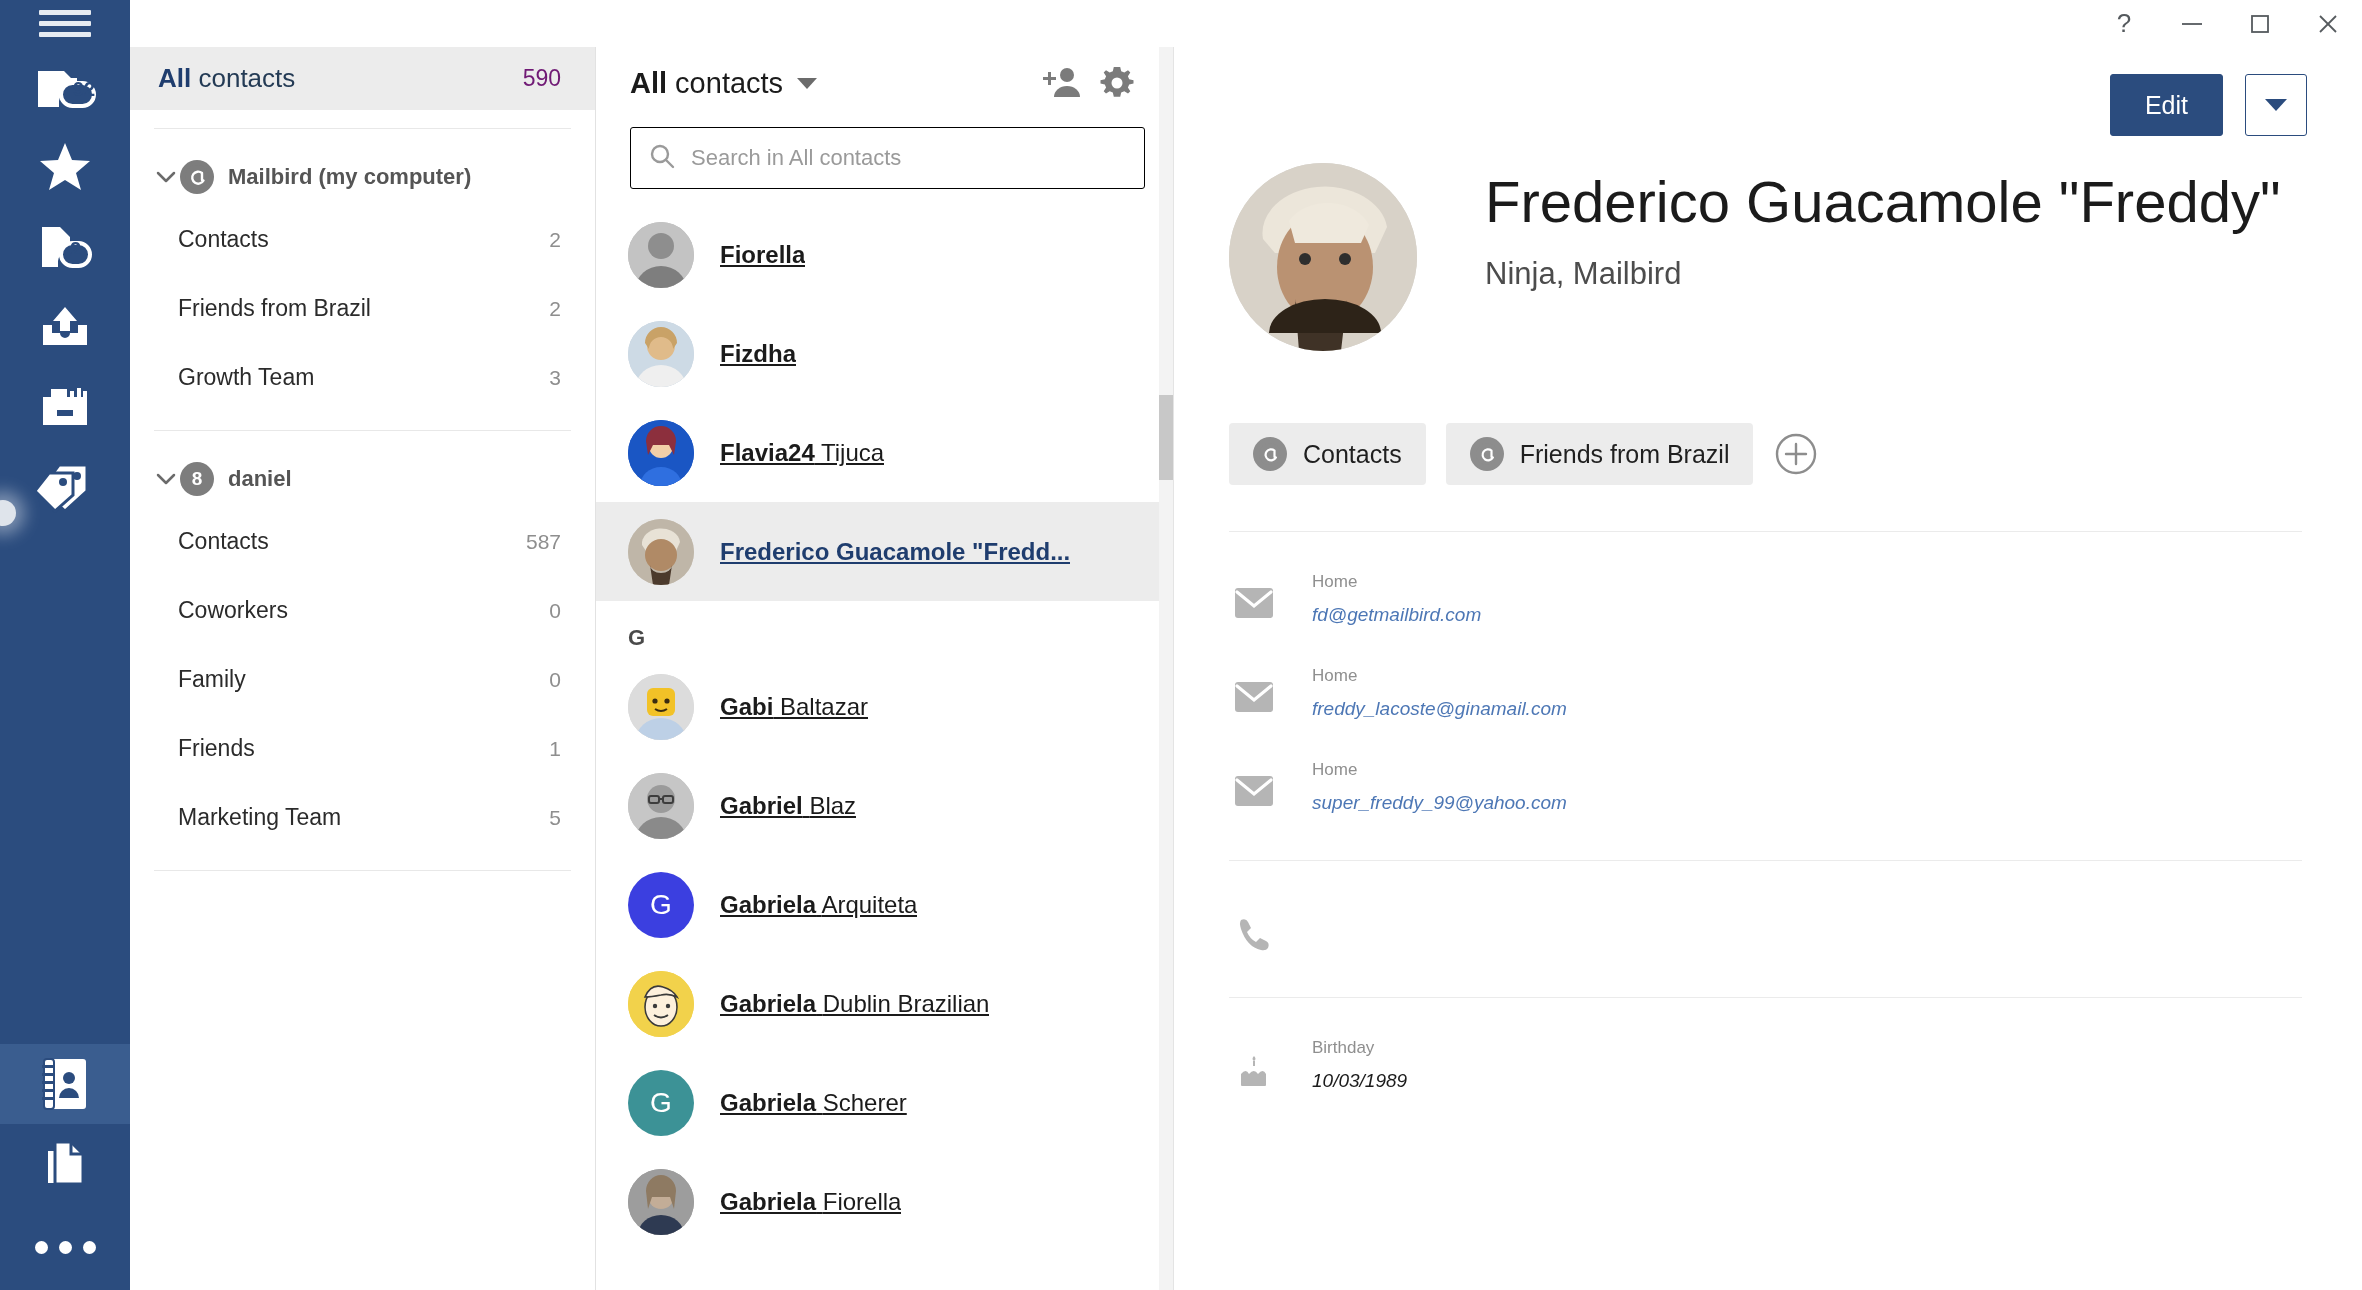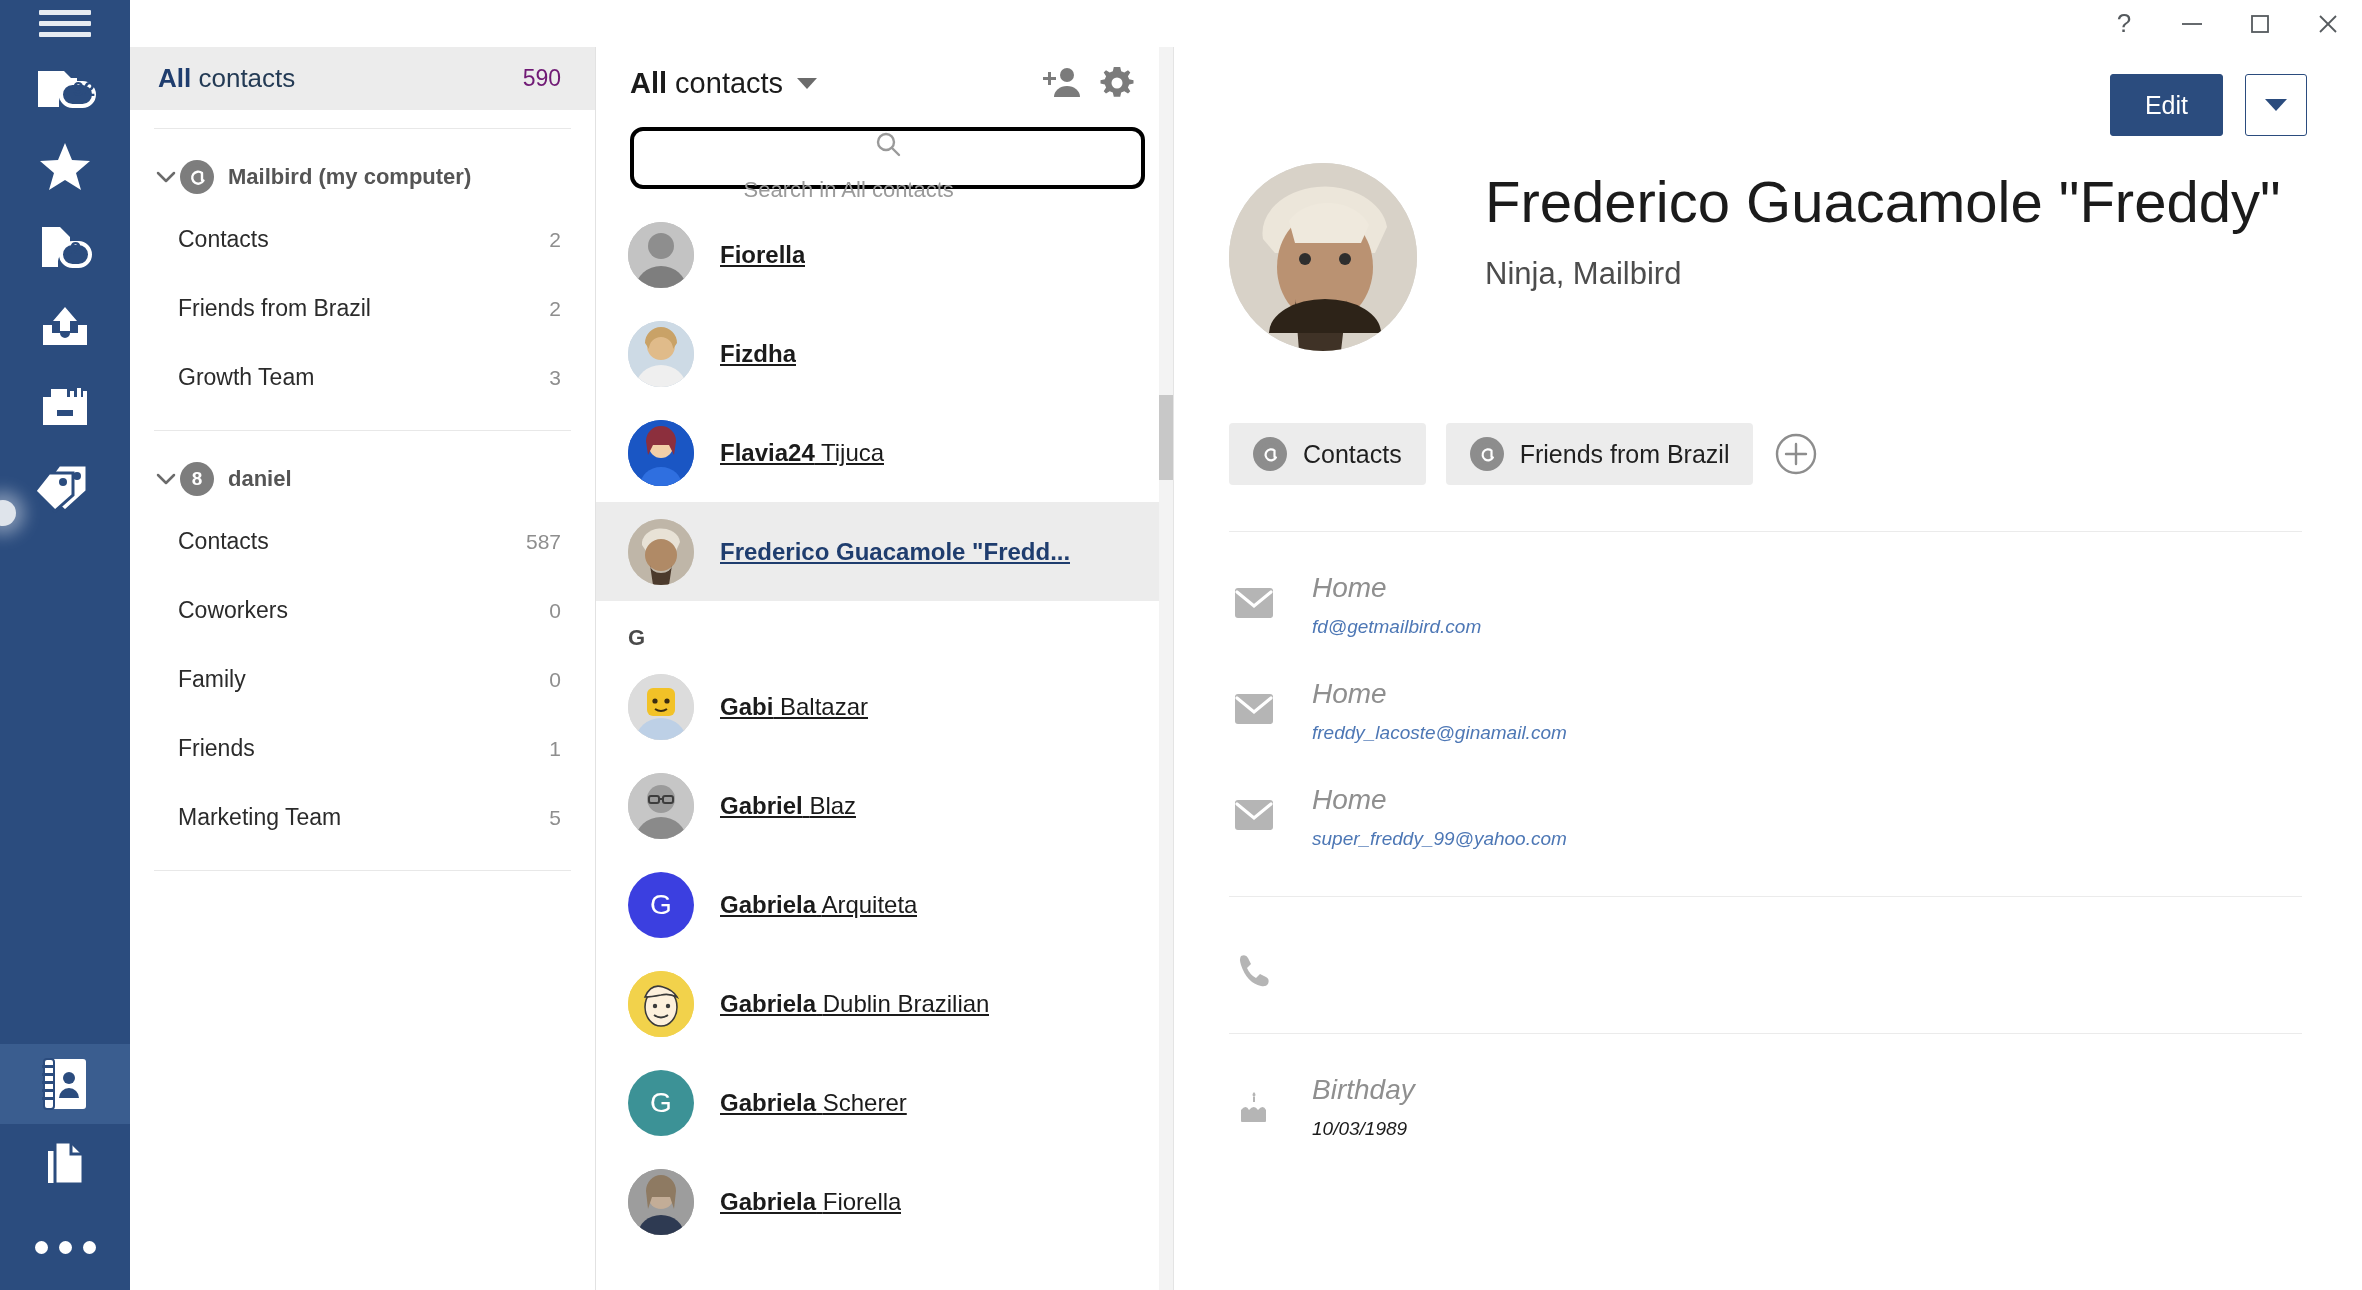--- a/index.html
+++ b/index.html
@@ -103,22 +103,22 @@
   }
   .list-title { font-size:29px; color:#1b1b1b; display:flex; align-items:center; gap:14px; }
   .list-title b { font-weight:bold; }
   .list-title .ltl { font-weight:normal; }
   .caret-dn { width:0;height:0;border-left:10px solid transparent;border-right:10px solid transparent;border-top:11px solid #6b6b6b; }
   .tb-spacer { flex:1 1 auto; }
   .icon-btn { width:56px; height:56px; display:flex; align-items:center; justify-content:center; color:#7b7b7b; }
 
   .search-wrap { padding:8px 28px 0 34px; }
   .search-box {
-    height:62px; border:4px solid #000000; border-radius:13px; display:flex; align-items:center;
-    padding:0 18px; gap:16px; background:#fff;flex-direction:column;
+    height:62px; border:1px solid #000000; border-radius:3px; display:flex; align-items:center;
+    padding:0 18px; gap:16px; background:#fff;
   }
   .search-box .sb-input {
     border:0; outline:0; font-size:22px; color:#9a9a9a; flex:1 1 auto;
     font-family:"Liberation Sans", sans-serif; background:transparent;
   }
   .search-box .sb-input::placeholder { color:#9a9a9a; }
 
   .list-scroll { flex:1 1 auto; overflow:hidden; position:relative; margin-top:16px; }
   .c-row {
     display:flex; align-items:center; height:99px; padding-left:32px; gap:26px;
@@ -174,21 +174,21 @@
     background:#ececec; border-radius:4px; height:62px; display:flex; align-items:center;
     gap:16px; padding:0 24px; font-size:25px; color:#1f1f1f;
   }
   .tag .tag-ico { width:34px; height:34px; border-radius:50%; background:#8d8d8d; display:flex; align-items:center; justify-content:center; flex:0 0 34px; }
   .tag-add { width:46px; height:46px; display:flex; align-items:center; justify-content:center; color:#8d8d8d; }
 
   .dt-rule { height:1px; background:#ebebeb; margin:46px 60px 0 55px; }
 
   .field { display:flex; align-items:flex-start; gap:36px; padding:40px 0 0 58px; }
   .field .f-ico { width:44px; flex:0 0 44px; display:flex; align-items:center; justify-content:center; padding-top:16px; color:#aeaeae; }
-  .f-label { font-size:28px; color:#8f8f8f;font-style:italic; }
+  .f-label { font-size:17px; color:#8f8f8f; }
   .f-value { font-size:19px; color:#4d77b5; margin-top:12px;font-style:italic; }
   .f-value.plain { color:#1b1b1b; }
 </style>
 </head>
 <body>
 
 <div class="app">
 
   <div class="rail">
 

